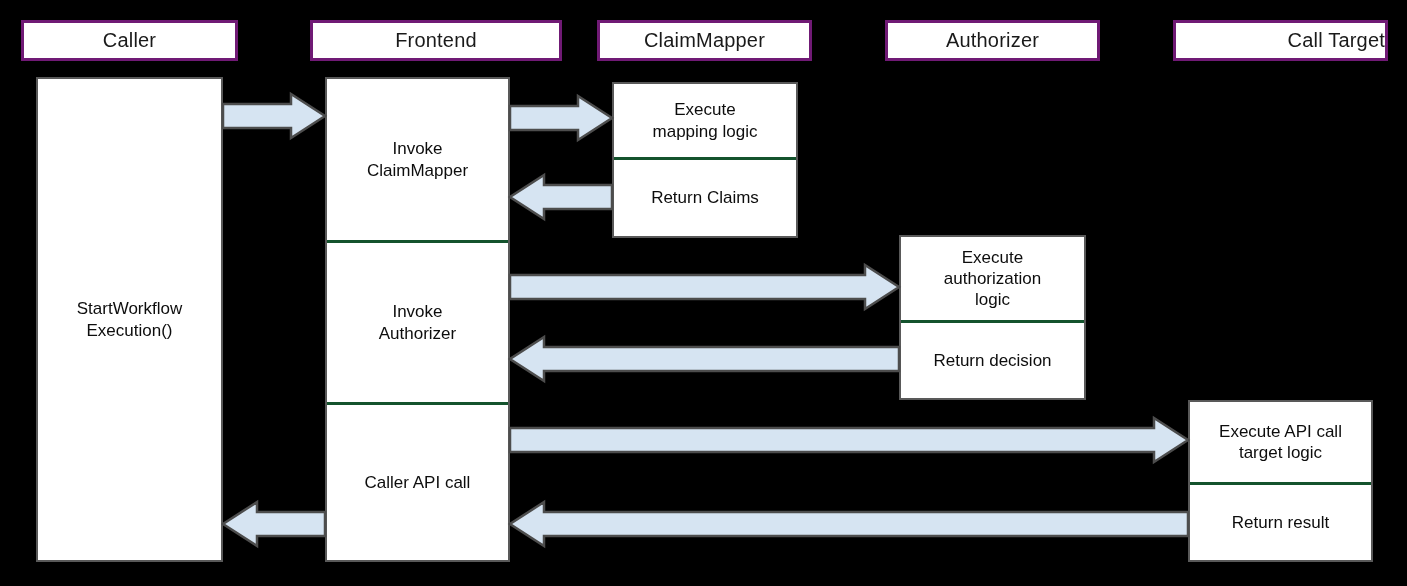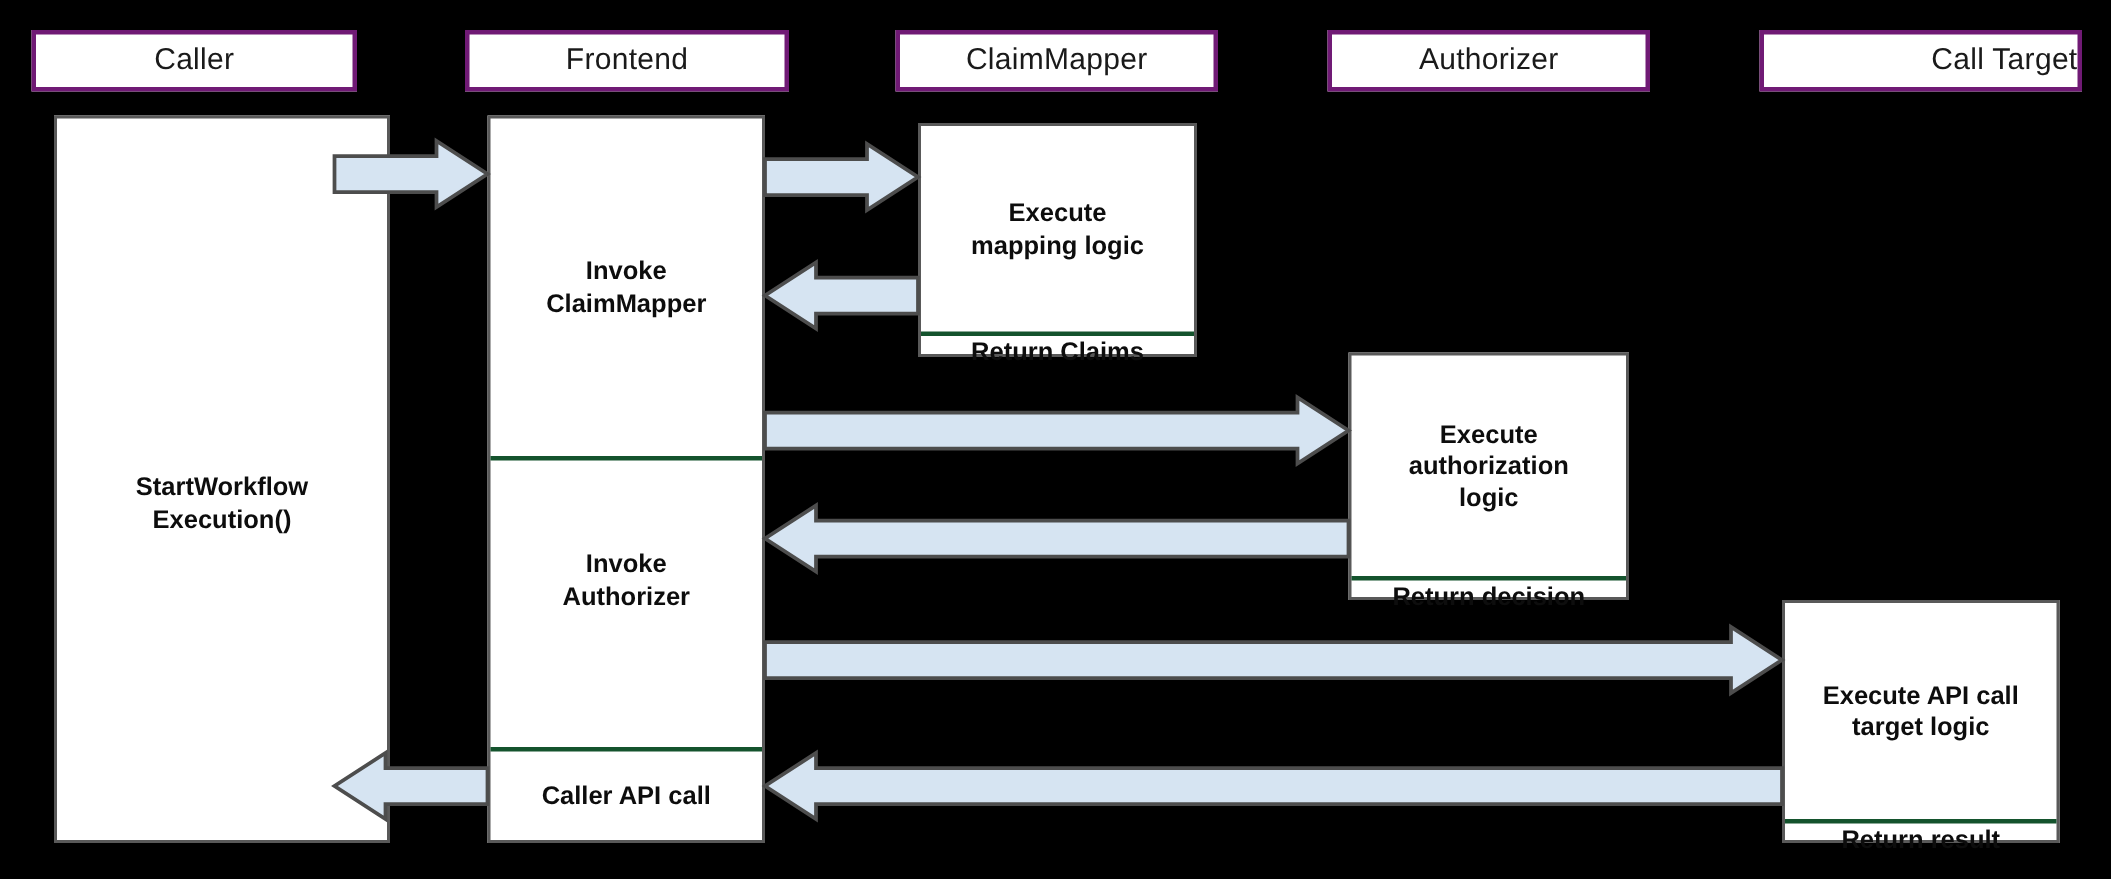--- a/index.html
+++ b/index.html
@@ -28,54 +28,53 @@
     border:2px solid #595959;
     box-sizing:border-box;
     display:flex;
     flex-direction:column;
   }
   .seg{
     flex:1 1 auto;
     display:flex;align-items:center;justify-content:center;
     text-align:center;
     font-size:17px;
-    font-weight:bold;
+    font-weight:normal;
     color:#0d0d0d;
     line-height:1.25;
     padding:0 8px;
     box-sizing:border-box;
     position:relative;
-    margin-top:32px;
   }
   .seg + .seg{border-top:3px solid #14532d;}
   .arrow{position:absolute;}
   .arrow svg{display:block;overflow:visible;}
 </style>
 </head>
 <body>
 
 <div id="canvas">
 
   <div class="lifeline-header" style="left:21px;top:20px;width:217px;height:41px;">
     <span>Caller</span>
   </div>
-  <div class="lifeline-header" style="left:310px;top:20px;width:216px;height:41px;">
+  <div class="lifeline-header" style="left:310px;top:20px;width:252px;height:41px;">
     <span>Frontend</span>
   </div>
   <div class="lifeline-header" style="left:597px;top:20px;width:215px;height:41px;">
     <span>ClaimMapper</span>
   </div>
   <div class="lifeline-header" style="left:885px;top:20px;width:215px;height:41px;">
     <span>Authorizer</span>
   </div>
   <div class="lifeline-header" style="left:1173px;top:20px;width:215px;height:41px;justify-content:flex-end;">
     <span>Call Target</span>
   </div>
 
-  <div class="activation" style="left:36px;top:77px;width:224px;height:485px;justify-content:flex-end;">
+  <div class="activation" style="left:36px;top:77px;width:187px;height:485px;justify-content:flex-end;">
     <div class="seg">StartWorkflow<br>Execution()</div>
   </div>
 
   <div class="activation" style="left:325px;top:77px;width:185px;height:485px;">
     <div class="seg" style="flex:0 0 161px;">Invoke<br>ClaimMapper</div>
     <div class="seg" style="flex:0 0 162px;">Invoke<br>Authorizer</div>
     <div class="seg">Caller API call</div>
   </div>
 
   <div class="activation" style="left:612px;top:82px;width:186px;height:156px;">

